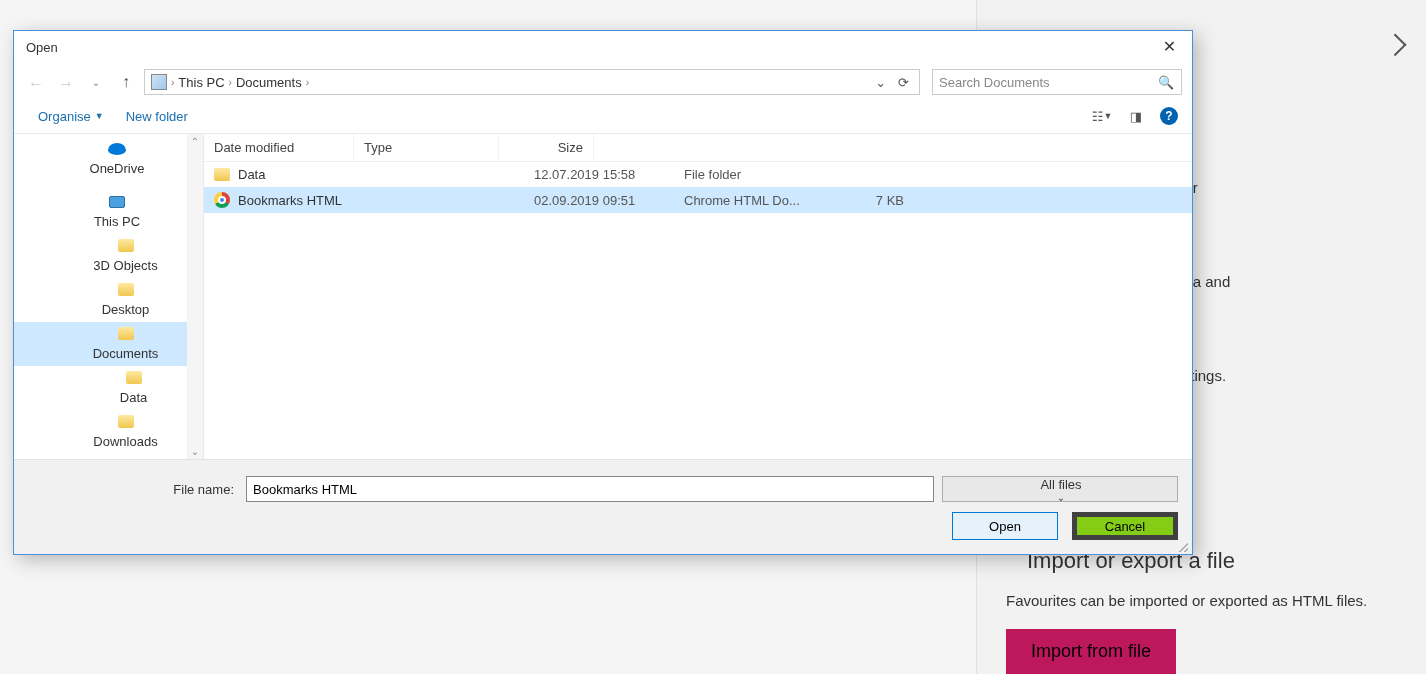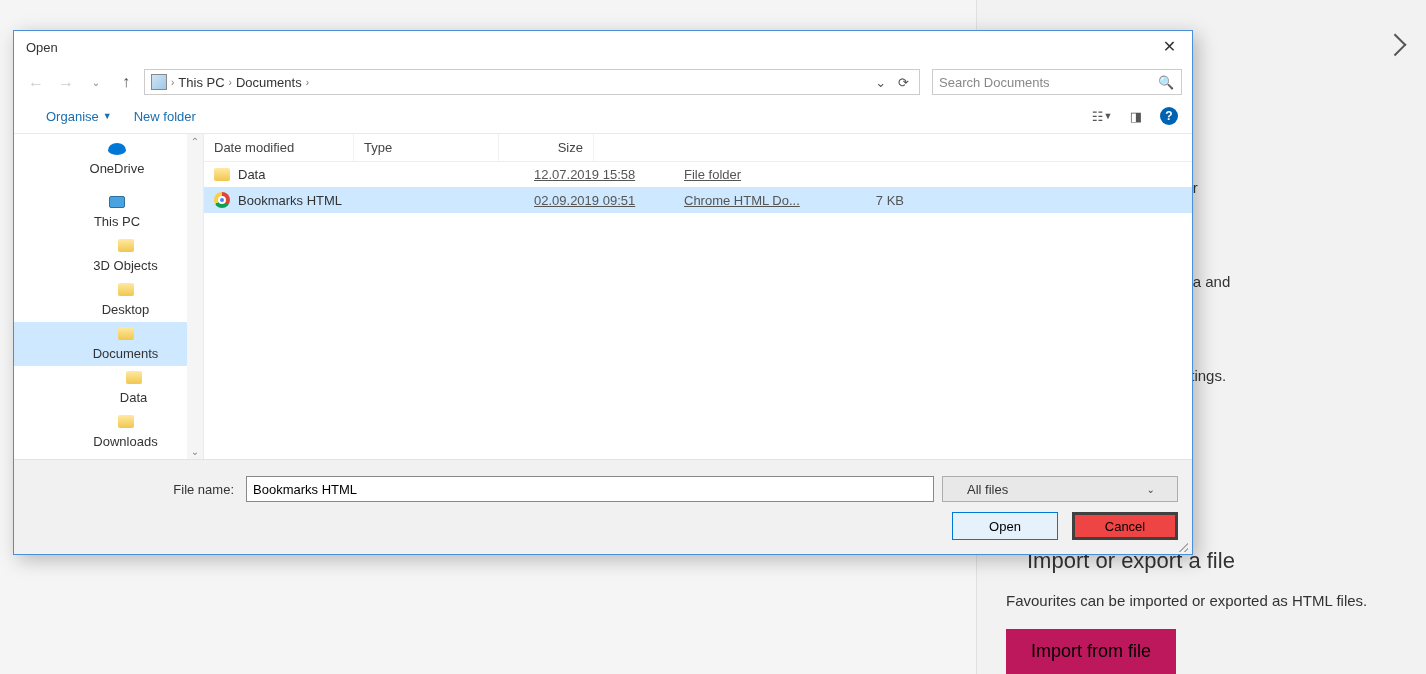--- a/index.html
+++ b/index.html
@@ -144,21 +144,21 @@
     margin-left: 6px;
     color: #888;
     justify-content: space-between;
     gap: 6px;
   }
   .search-icon { font-size: 13px; color: #555; }
   .toolbar {
     display: flex;
     justify-content: space-between;
     align-items: center;
-    padding: 6px 14px 8px 32px;
+    padding: 6px 14px 8px 24px;
     border-bottom: 1px solid #eaeaea;
   }
   .toolbar-left { display: flex; gap: 22px; align-items: center; }
   .tb-item { color: #1a6fb0; cursor: pointer; font-size: 13px; display:flex; align-items:center; gap:4px;}
   .toolbar-right { display: flex; gap: 14px; align-items: center; }
   .tb-icon { width:20px; display:flex; align-items:center; justify-content:center; cursor:pointer; color:#555;}
   .help-icon {
     width: 18px; height: 18px;
     border-radius: 50%;
     background: #0063b1;
@@ -257,21 +257,21 @@
     width:16px; height:16px; border-radius:50%;
     background: conic-gradient(#db4437 0 120deg,#0f9d58 120deg 240deg,#ffcd40 240deg 360deg);
     position:relative;
   }
   .chrome-icon::after {
     content:""; position:absolute; top:4px; left:4px;
     width:8px; height:8px; border-radius:50%;
     background:#4285f4; border:2px solid #fff;
     box-sizing: border-box;
   }
-  .row .col-date, .row .col-type { color:#555;text-decoration:underline;}
+  .row .col-date, .row .col-type { color:#555;}
   .row .col-size { color:#555; text-align:right;}
   .footer {
     background: #f1f1f1;
     border-top: 1px solid #e3e3e3;
     padding: 16px 14px 14px 14px;
     position: relative;
   }
   .filename-row {
     display:flex;
     align-items:center;
@@ -291,33 +291,34 @@
     height: 26px;
     border:1px solid #adadad;
     background:#e8e8e8;
     padding:0 22px 0 24px;
     font-size:13px;
     position:relative;
     display:flex;
     align-items:center;
     justify-content:space-between;
     cursor:pointer;
+    flex-direction:column;
   }
   .chev-down { font-size:10px; color:#444;}
   .btn-row {
     display:flex;
     justify-content:flex-end;
     gap: 14px;
     margin-top:10px;
   }
   .dlg-btn {
     min-width: 106px;
     height: 28px;
-    border:3px solid #404040;
-    background:#ef4444;
+    border:5px solid #404040;
+    background:#84cc16;
     cursor:pointer;
     font-size:13px;
   }
   .dlg-btn.primary {
     border:1px solid #0078d7;
     background:#e5f1fb;
   }
   .resize-grip {
     position:absolute;
     right:4px; bottom:2px;

